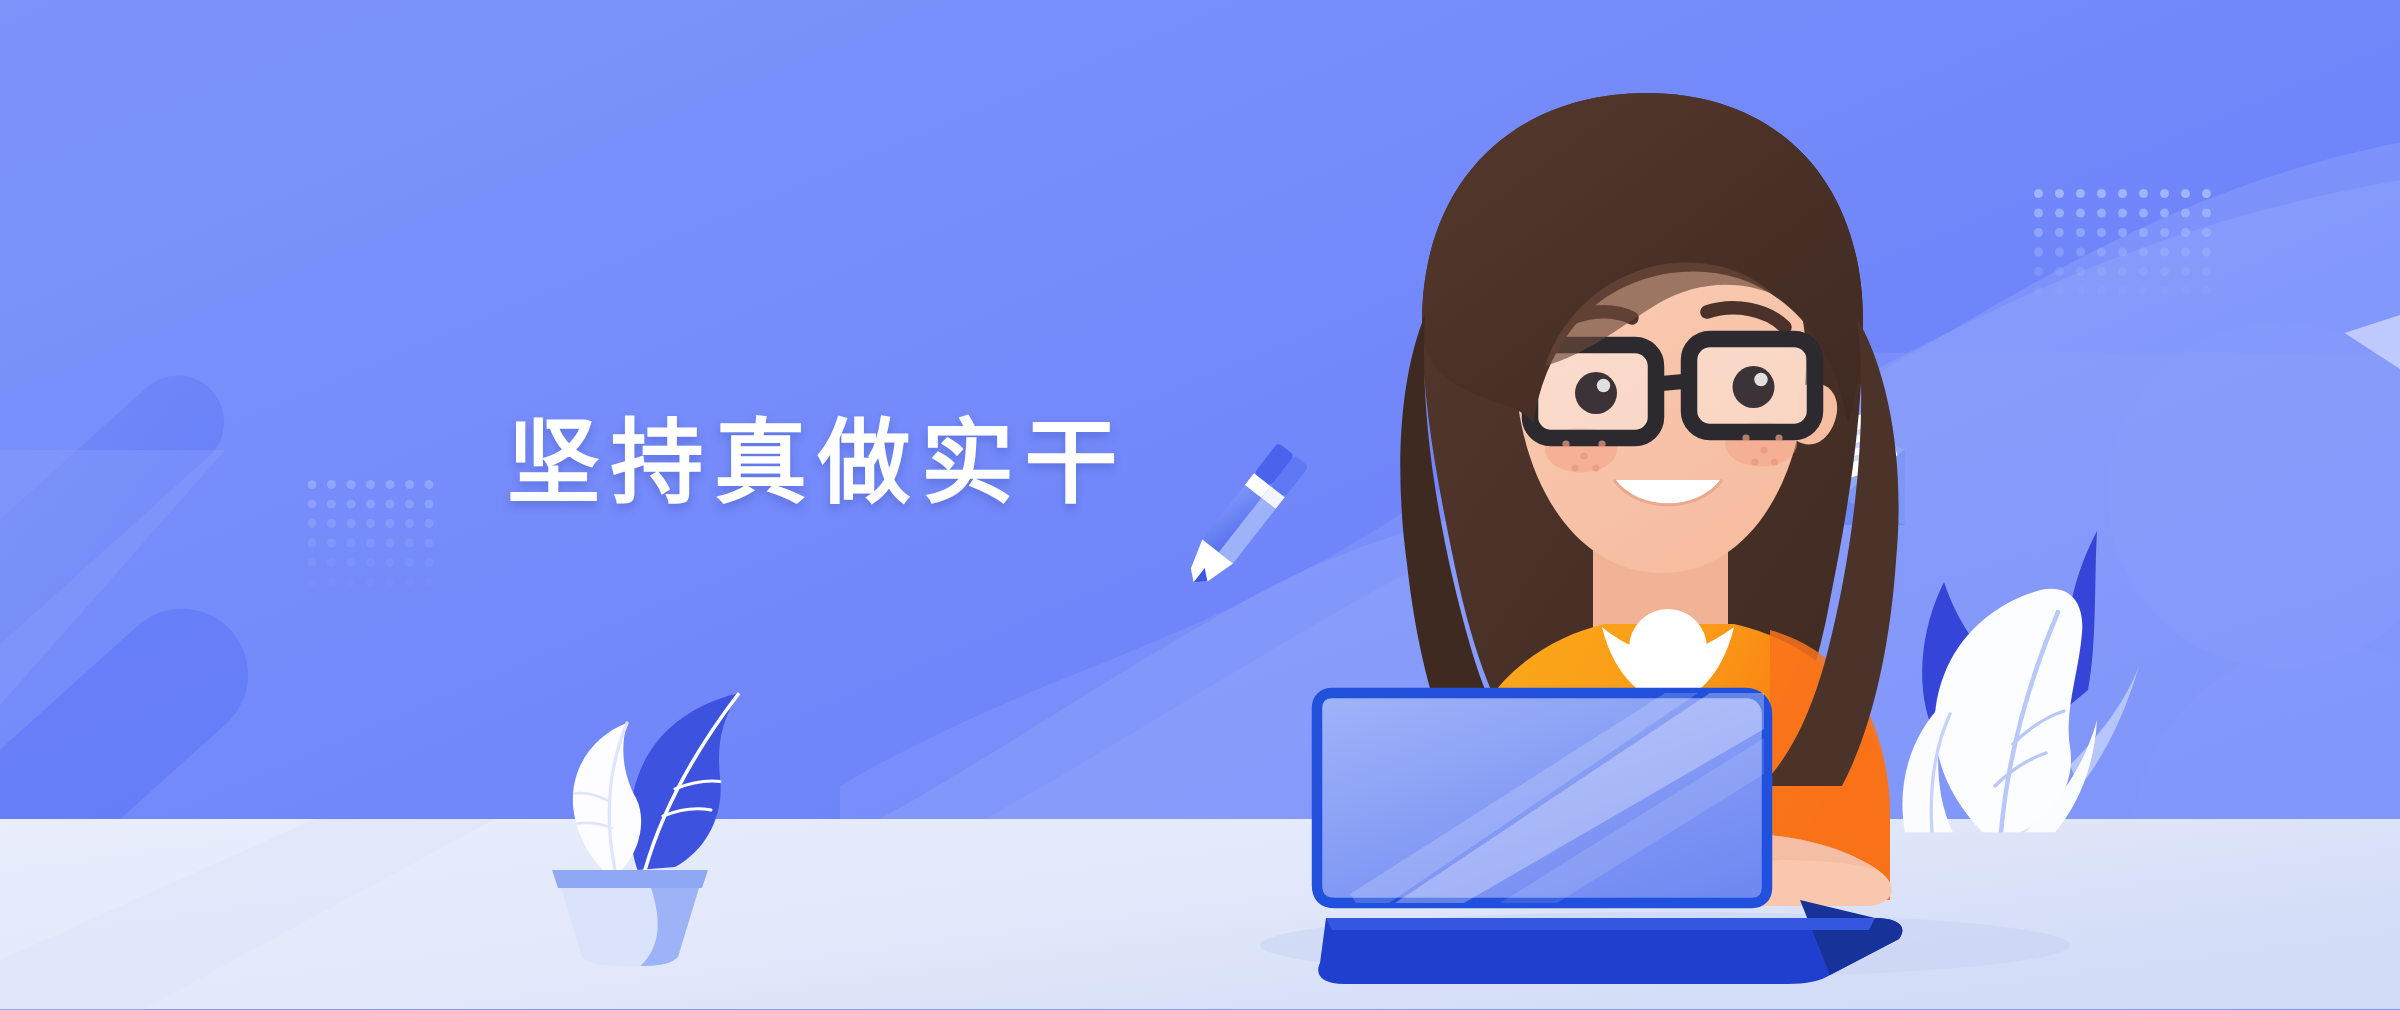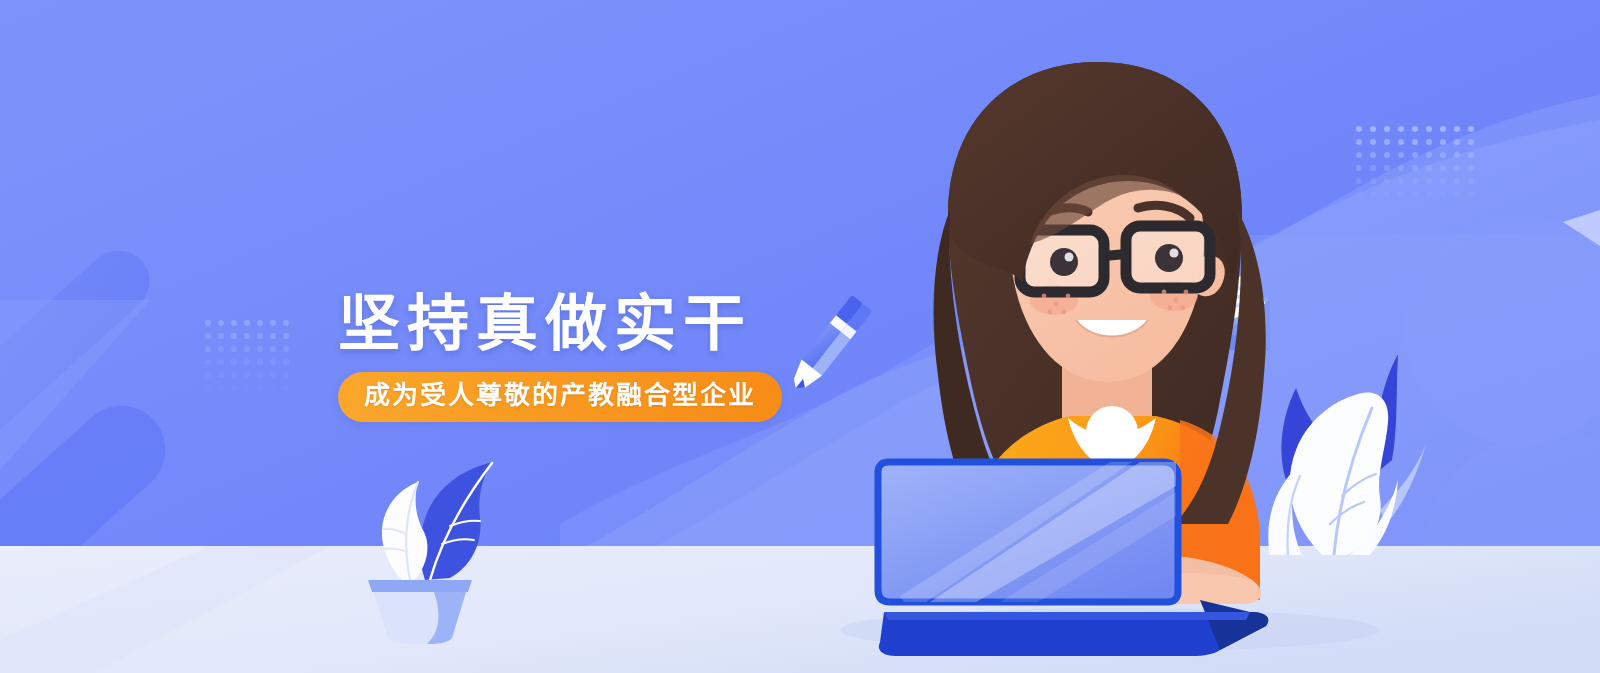--- a/index.html
+++ b/index.html
@@ -26,21 +26,21 @@
   .dot-grid span{border-radius:50%;display:block;}
 
   #dots-right{left:1356px;top:126px;grid-template-columns:repeat(9,14px);grid-template-rows:repeat(6,13px);}
   #dots-right span{width:6px;height:6px;background:#a3b6fd;}
 
   #dots-left{left:205px;top:320px;grid-template-columns:repeat(7,13px);grid-template-rows:repeat(6,13px);}
   #dots-left span{width:6px;height:6px;background:#94a9fc;}
 
   
   .text-block{
-    position:absolute;left:338px;top:291px;width:530px;
+    position:absolute;left:338px;top:277px;width:530px;
     z-index:30;
   }
   .headline{
     margin:0;
     font-size:62px;
     line-height:1.05;
     font-weight:bold;
     color:#ffffff;
     letter-spacing:7px;
     text-shadow:0 3px 6px rgba(45,65,160,.28);
@@ -427,18 +427,15 @@
 
         <path d="M150 602 L360 462 L396 462 L396 486 L196 602 Z" fill="#ffffff" opacity="0.30"></path>
         <path d="M120 596 L330 462 L352 462 L146 602 L124 602 Z" fill="#ffffff" opacity="0.18"></path>
         <path d="M220 602 L396 492 L396 516 L258 602 Z" fill="#ffffff" opacity="0.12"></path>
       </g>
     </svg>
   </div>
 
   <div class="text-block">
     <h1 class="headline">坚持真做实干</h1>
-    <div class="badge-row">
-      <span class="badge">成为受人尊敬的产教融合型企业</span>
-    </div>
   </div>
 
 </div>
 
 </body></html>

